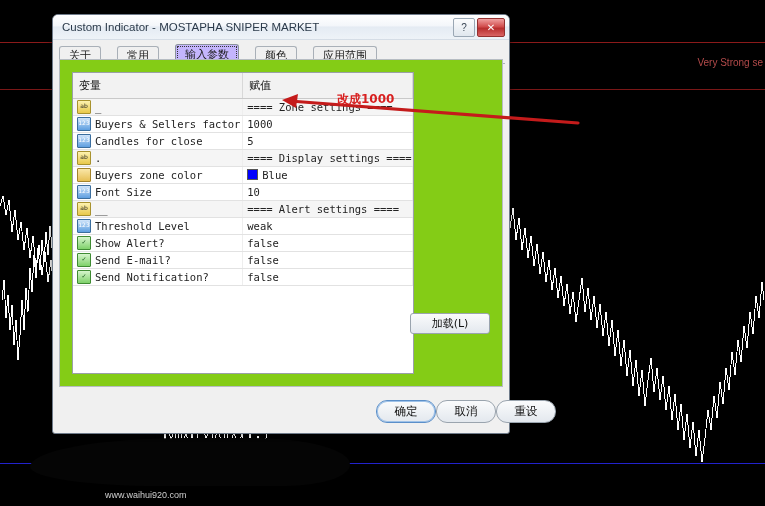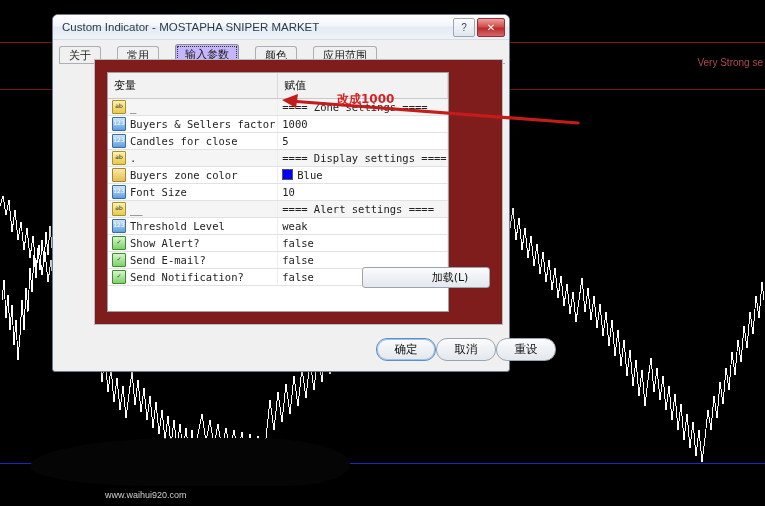--- a/index.html
+++ b/index.html
@@ -32,21 +32,21 @@
     font-family:"Liberation Sans",sans-serif;
   }
   
   #hand-blob{
     position:absolute;left:30px;bottom:20px;width:320px;height:48px;
     background:#050505;border-radius:48% 30% 20% 40%/60% 55% 45% 40%;
   }
 
   
   #dialog{
-    position:absolute;left:52px;top:14px;width:458px;height:358px;
+    position:absolute;left:52px;top:14px;width:458px;height:420px;
     background:#f0f0f0;
     border:1px solid #6f7b8a;
     border-radius:6px 6px 3px 3px;
     box-shadow:0 0 6px rgba(0,0,0,.55);
     box-sizing:border-box;
   }
   #titlebar{
     height:24px;
     background:linear-gradient(to bottom,#ffffff 0%,#f3f6fa 45%,#e4ebf3 50%,#eef3f8 100%);
     border-radius:5px 5px 0 0;
@@ -91,21 +91,21 @@
     font-weight:400;
     outline:1px dotted #333;outline-offset:-3px;
   }
   #tab-underline{
     position:absolute;left:0;bottom:0;width:446px;height:1px;background:#a9b0b8;
   }
 
   
   #panel{
     position:absolute;left:6px;top:44px;right:6px;bottom:46px;
-    border:1px solid #b6bcc2;background:#7f1d1d;margin-left:35px;
+    border:1px solid #b6bcc2;background:#84cc16;
   }
   #gridwrap{
     position:absolute;left:12px;top:12px;width:340px;bottom:12px;
     background:#fff;border:1px solid #9aa0a6;overflow:hidden;
   }
   table#grid{border-collapse:collapse;width:100%;table-layout:fixed;}
   table#grid th{
     background:#f2f2f2;border-bottom:1px solid #c9c9c9;border-right:1px solid #d8d8d8;
     text-align:left;font-weight:400;font-size:11px;color:#111;
     padding:4px 6px;height:17px;
@@ -135,21 +135,21 @@
   }
 
   
   .sidebtn{
     position:absolute;right:12px;width:78px;height:19px;
     background:linear-gradient(to bottom,#fafbfc,#e3e8ee);
     border:1px solid #9aa4ae;border-radius:3px;
     font-size:11px;color:#111;display:flex;align-items:center;justify-content:center;
     font-family:"DejaVu Sans",sans-serif;cursor:default;
   }
-  #btn-load{bottom:36px;padding-left:48px;}
+  #btn-load{bottom:52px;}
   #btn-save{bottom:20px;}
 
   
   #footer{position:absolute;left:0;right:0;bottom:0;height:46px;}
   .fbtn{
     position:absolute;top:13px;width:58px;height:21px;
     background:linear-gradient(to bottom,#fafbfc,#e3e8ee);
     border:1px solid #9aa4ae;border-radius:11px;
     font-size:11.5px;color:#111;display:flex;align-items:center;justify-content:center;
     font-family:"DejaVu Sans",sans-serif;cursor:default;

